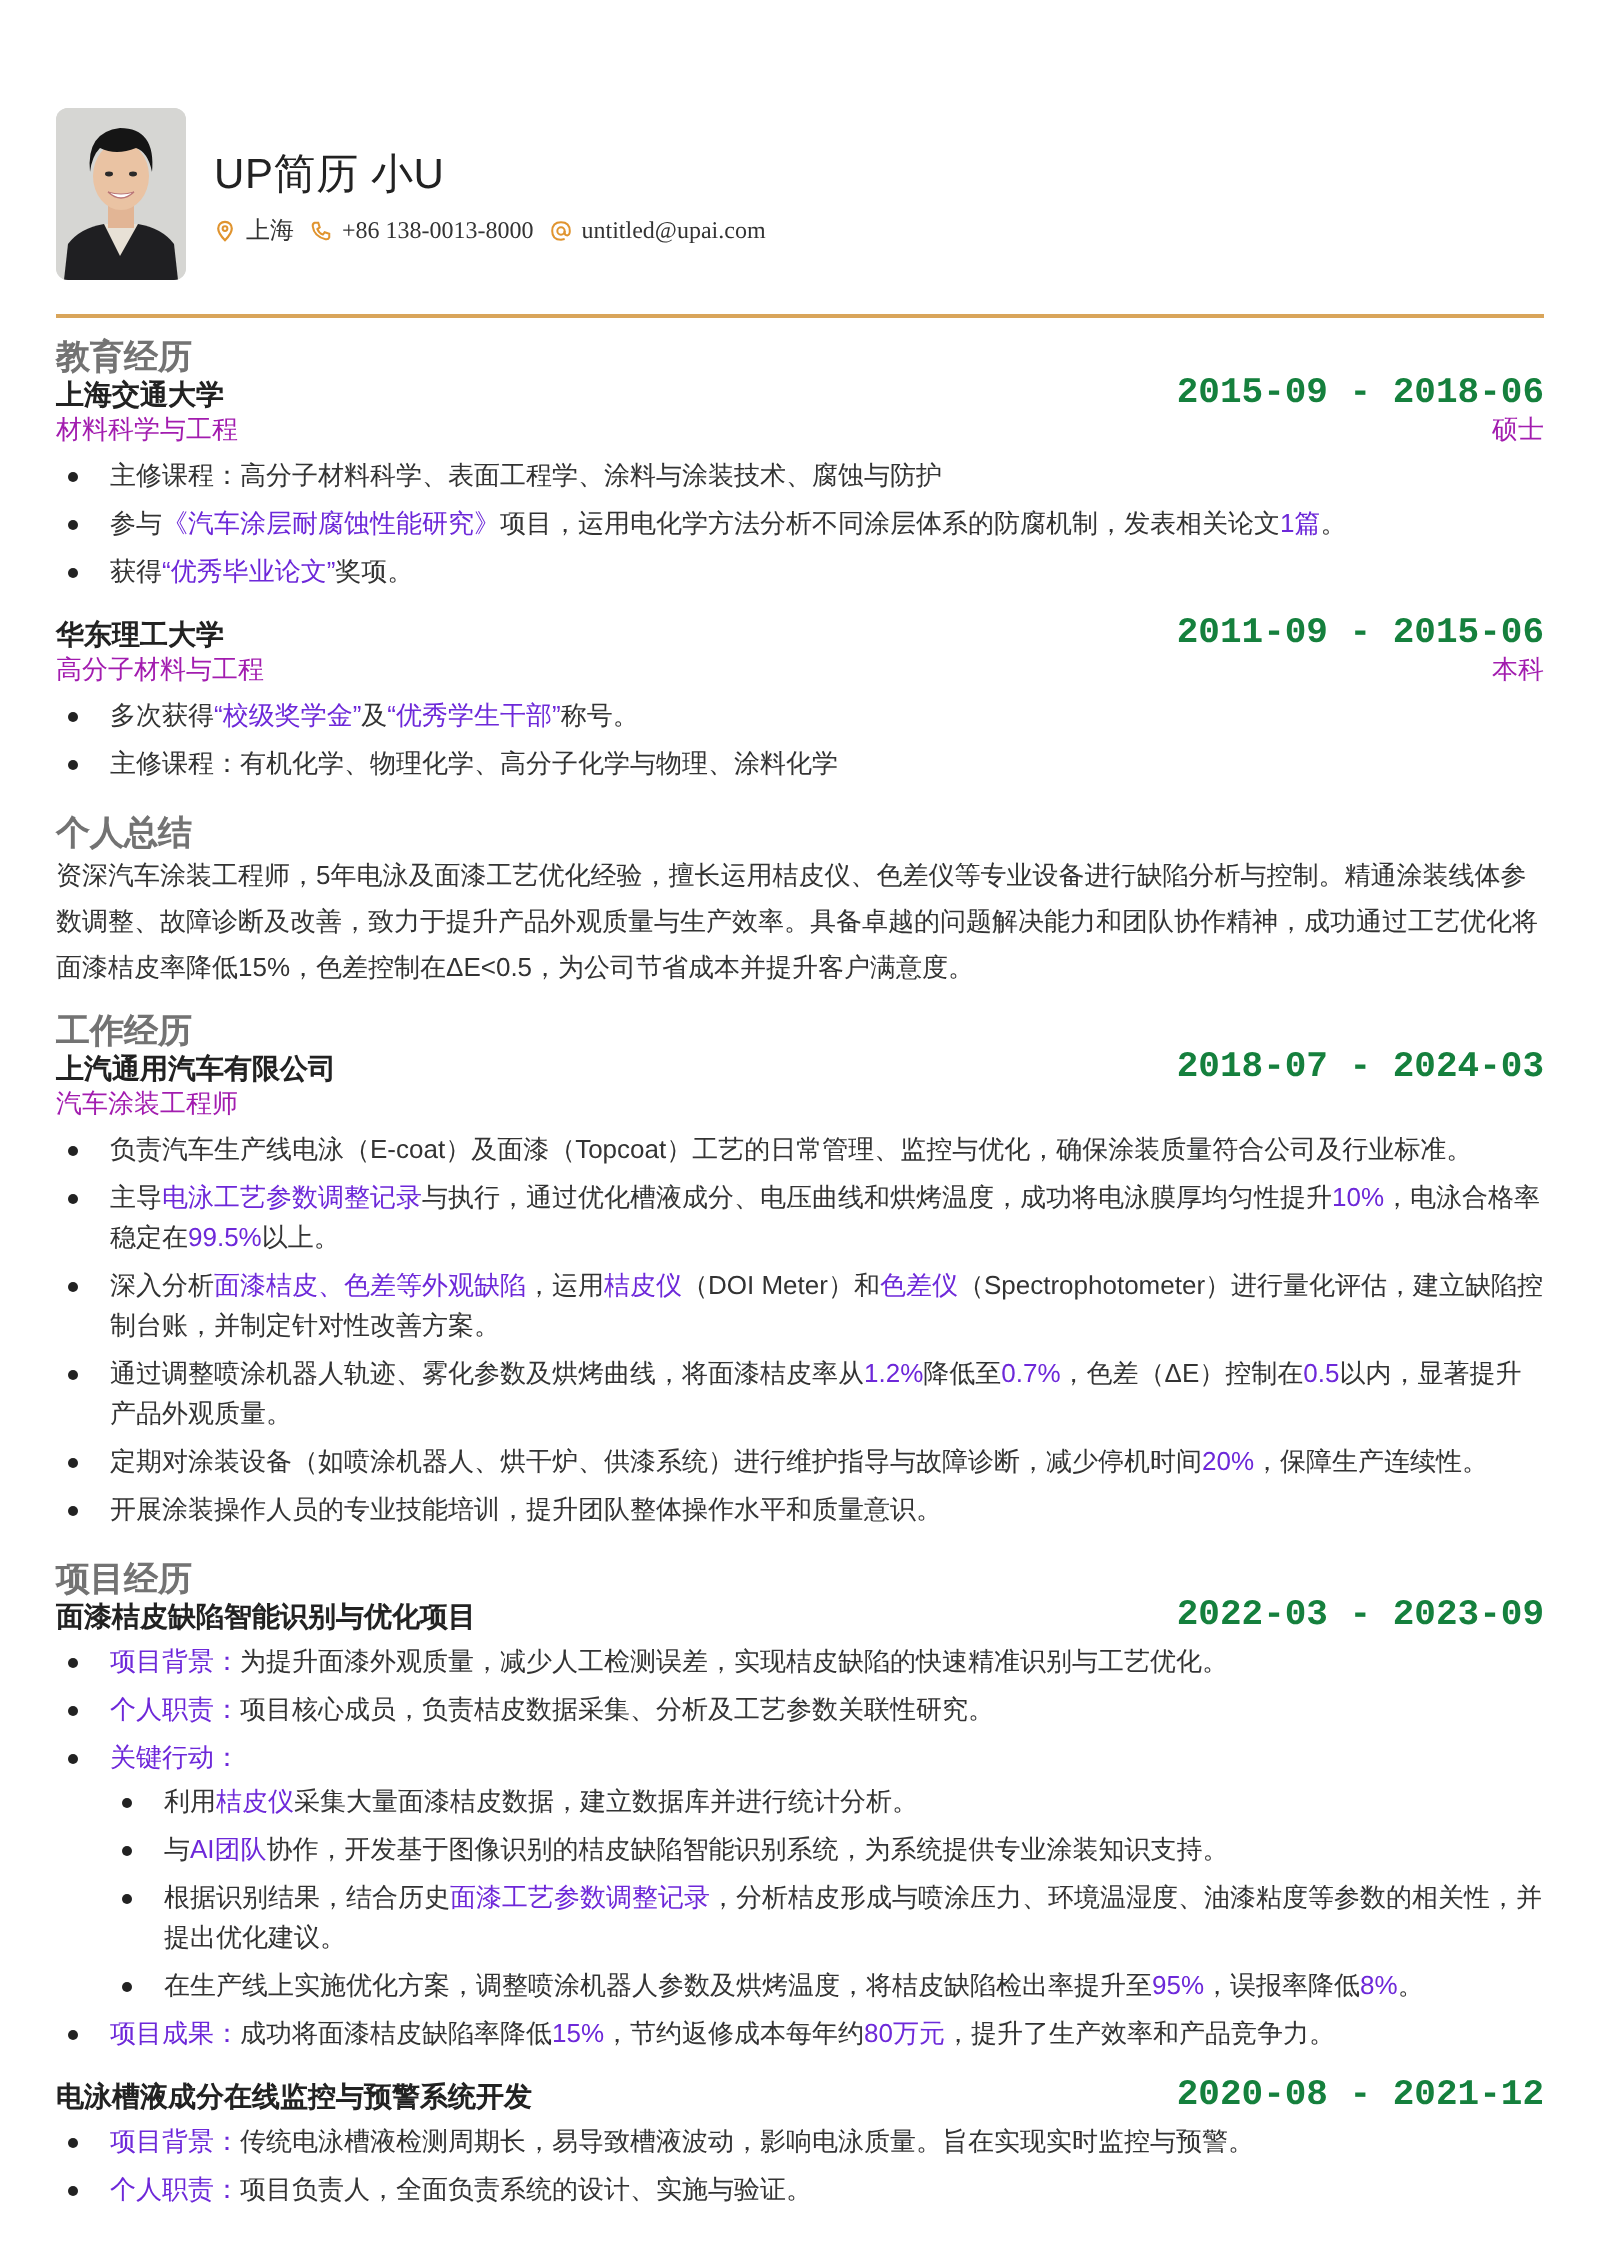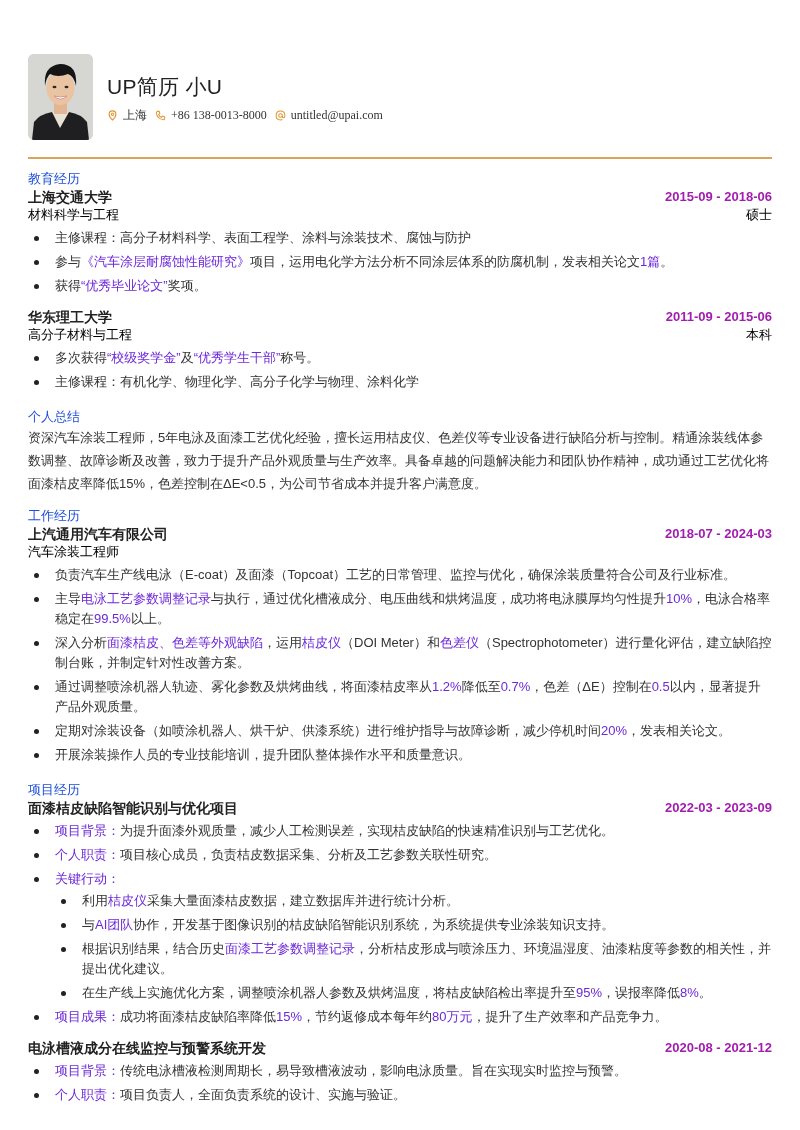--- a/index.html
+++ b/index.html
@@ -10,25 +10,25 @@
   .avatar { position: absolute; left: 0; top: 0; width: 65px; height: 86px; border-radius: 6px; background: #d8d8d6; overflow: hidden; }
   .avatar svg { width: 100%; height: 100%; display: block; }
   .name { position: absolute; left: 79px; top: 19px; font-size: 21px; font-weight: 500; color: #222; letter-spacing: 0.3px; }
   .contacts { position: absolute; left: 79px; top: 53px; display: flex; align-items: center; font-size: 12px; color: #333; }
   .contact { display: flex; align-items: center; margin-right: 8px; font-family: Liberation Serif, serif; }
   .contact svg { width: 11px; height: 11px; margin-right: 5px; }
 
   .divider { position: absolute; left: 28px; top: 157px; width: 744px; height: 1.5px; background: #d9a55a; }
 
   .content { position: absolute; left: 28px; top: 170px; width: 744px; }
-  .sec-title { color: #1d4ed8; font-weight: 400; font-size: 13px; line-height: 18px; }
+  .sec-title { color: #737373; font-weight: 700; font-size: 17px; line-height: 18px; }
   .entry-head { display: flex; justify-content: space-between; line-height: 18px; }
   .entry-title { font-weight: 700; font-size: 14px; color: #222; }
-  .entry-date { font-weight: 700; font-size: 13px; color: #a21caf; }
-  .entry-sub { display: flex; justify-content: space-between; line-height: 18px; color: #000000; font-size: 13px; }
+  .entry-date { font-weight: 700; font-size: 18px; color: #15803d; font-family: Liberation Mono, monospace; }
+  .entry-sub { display: flex; justify-content: space-between; line-height: 18px; color: #a21caf; font-size: 13px; }
 
   ul.bullets { list-style: none; margin-top: 4px; }
   ul.bullets > li { position: relative; padding-left: 27px; line-height: 20px; margin-bottom: 4px; color: #333; font-size: 13px; }
   ul.bullets > li::before { content: ""; position: absolute; left: 6px; top: 8px; width: 5px; height: 5px; border-radius: 50%; background: #222; }
   ul.sub { list-style: none; margin-top: 2px; }
   ul.sub > li { position: relative; padding-left: 27px; line-height: 20px; margin-bottom: 4px; color: #333; }
   ul.sub > li::before { content: ""; position: absolute; left: 6px; top: 8px; width: 5px; height: 5px; border-radius: 50%; background: #222; }
   b { font-weight: 400; color: #6d28d9; }
 
   .summary { line-height: 23px; color: #333; font-size: 13px; }
@@ -135,21 +135,21 @@
         <span class="entry-date">2018-07 - 2024-03</span>
       </div>
       <div class="entry-sub">
         <span>汽车涂装工程师</span>
       </div>
       <ul class="bullets">
           <li><span>负责汽车生产线电泳（E-coat）及面漆（Topcoat）工艺的日常管理、监控与优化，确保涂装质量符合公司及行业标准。</span></li>
           <li><span>主导</span><b>电泳工艺参数调整记录</b><span>与执行，通过优化槽液成分、电压曲线和烘烤温度，成功将电泳膜厚均匀性提升</span><b>10%</b><span>，电泳合格率稳定在</span><b>99.5%</b><span>以上。</span></li>
           <li><span>深入分析</span><b>面漆桔皮、色差等外观缺陷</b><span>，运用</span><b>桔皮仪</b><span>（DOI Meter）和</span><b>色差仪</b><span>（Spectrophotometer）进行量化评估，建立缺陷控制台账，并制定针对性改善方案。</span></li>
           <li><span>通过调整喷涂机器人轨迹、雾化参数及烘烤曲线，将面漆桔皮率从</span><b>1.2%</b><span>降低至</span><b>0.7%</b><span>，色差（ΔE）控制在</span><b>0.5</b><span>以内，显著提升产品外观质量。</span></li>
-          <li><span>定期对涂装设备（如喷涂机器人、烘干炉、供漆系统）进行维护指导与故障诊断，减少停机时间</span><b>20%</b><span>，发表相关论文。</span></li>
+          <li><span>定期对涂装设备（如喷涂机器人、烘干炉、供漆系统）进行维护指导与故障诊断，减少停机时间</span><b>20%</b><span>，保障生产连续性。</span></li>
           <li><span>开展涂装操作人员的专业技能培训，提升团队整体操作水平和质量意识。</span></li>
         </ul>
     </div>
   </section>
 
   <div class="gap-m"></div>
 
   <section>
     <div class="sec-title">项目经历</div>
 

